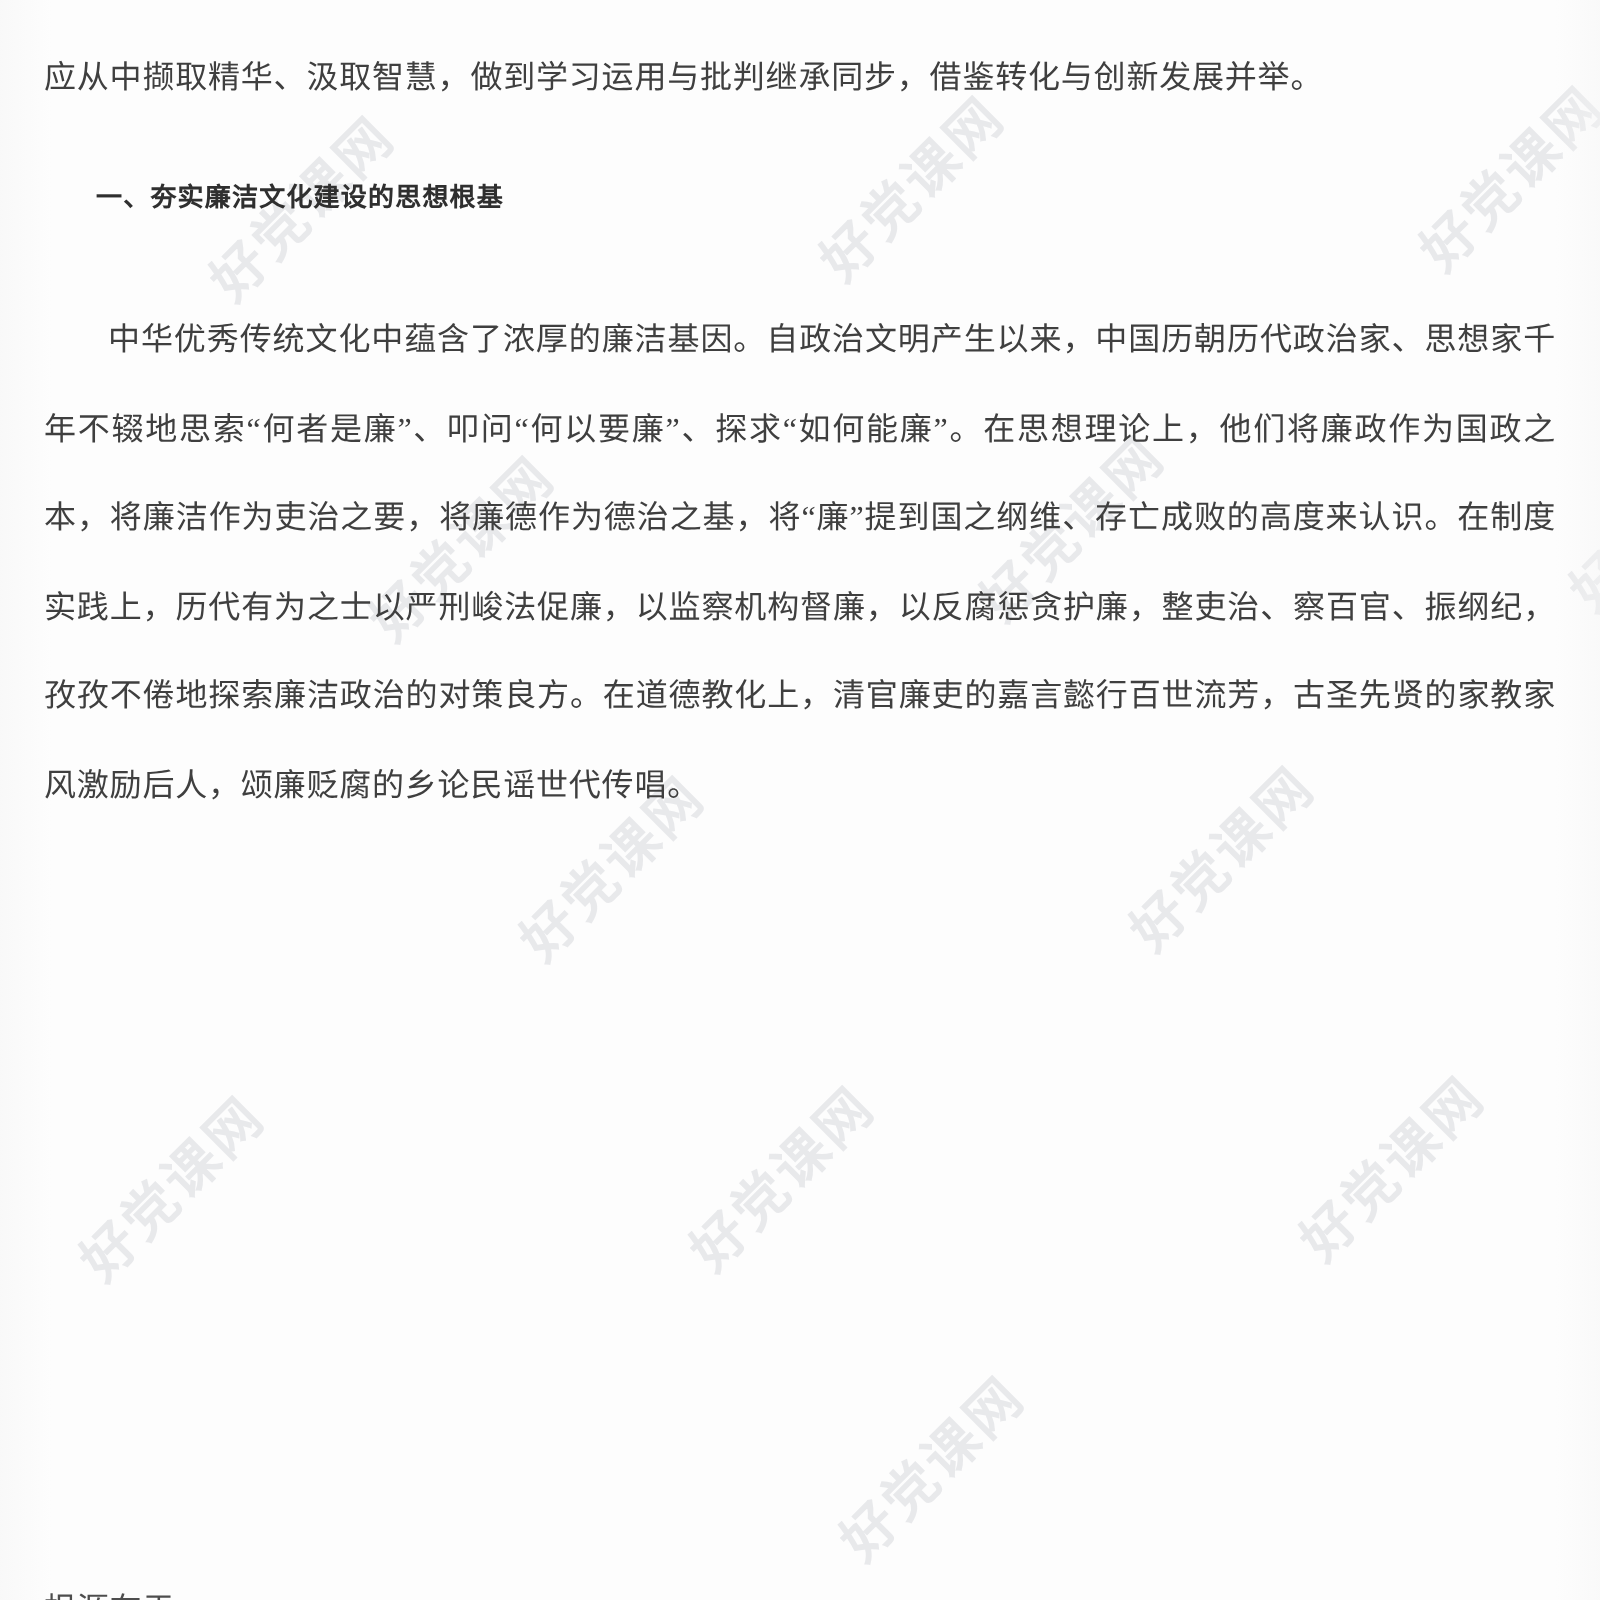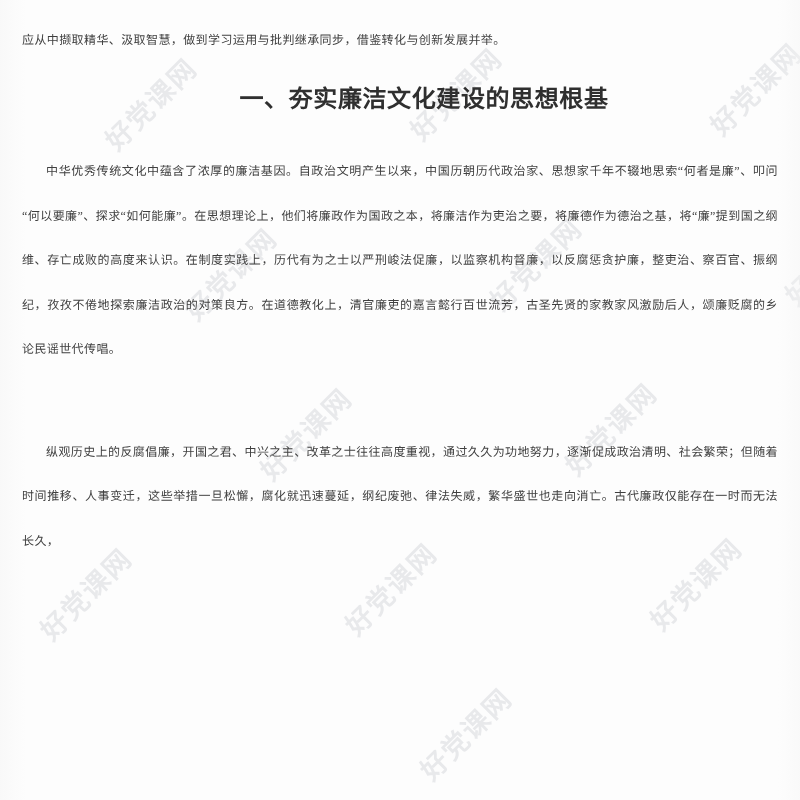--- a/index.html
+++ b/index.html
@@ -63,43 +63,42 @@
     position: absolute;
     left: 0;
     top: 0;
     width: 800px;
     z-index: 4;
   }
 
   .para {
     margin: 0;
     padding: 0 22px 0 22px;
-    font-size: 12px;
+    font-size: 16px;
     line-height: 44.5px;
     text-align: justify;
     text-justify: inter-ideograph;
     text-indent: 2em;
     letter-spacing: .4px;
     color: #3f3f3f;
     word-break: break-all;
   }
 
   .para.continuation { text-indent: 0; }
 
   .heading {
     margin: 0;
     padding: 0 22px;
-    font-size: 24px;
+    font-size: 13px;
     line-height: 44.5px;
     font-weight: 700;
     text-indent: 2em;
     letter-spacing: .6px;
     color: #2f2f2f;
     font-family: "Liberation Sans", "DejaVu Sans", sans-serif;
-    text-align: center;
   }
 
   .spacer-sm { height: 14px; }
   .spacer-lg { height: 58px; }
 
   
   #line-top {
     padding-top: 18px;
   }
 
@@ -151,21 +150,20 @@
 
     <div class="spacer-sm"></div>
 
 
     <div class="spacer-sm"></div>
 
     <p class="para">中华优秀传统文化中蕴含了浓厚的廉洁基因。自政治文明产生以来，中国历朝历代政治家、思想家千年不辍地思索“何者是廉”、叩问“何以要廉”、探求“如何能廉”。在思想理论上，他们将廉政作为国政之本，将廉洁作为吏治之要，将廉德作为德治之基，将“廉”提到国之纲维、存亡成败的高度来认识。在制度实践上，历代有为之士以严刑峻法促廉，以监察机构督廉，以反腐惩贪护廉，整吏治、察百官、振纲纪，孜孜不倦地探索廉洁政治的对策良方。在道德教化上，清官廉吏的嘉言懿行百世流芳，古圣先贤的家教家风激励后人，颂廉贬腐的乡论民谣世代传唱。</p>
 
     <div class="spacer-lg"></div>
 
-    <p class="para">纵观历史上的反腐倡廉，开国之君、中兴之主、改革之士往往高度重视，通过久久为功地努力，逐渐促成政治清明、社会繁荣；但随着时间推移、人事变迁，这些举措一旦松懈，腐化就迅速蔓延，纲纪废弛、律法失威，繁华盛世也走向消亡。古代廉政仅能存在一时而无法长久，</p>
 
   </div>
 
   <div id="bottom-clip">
     <p class="para continuation">根源在于……</p>
   </div>
 
 </div>
 
 </body></html>

